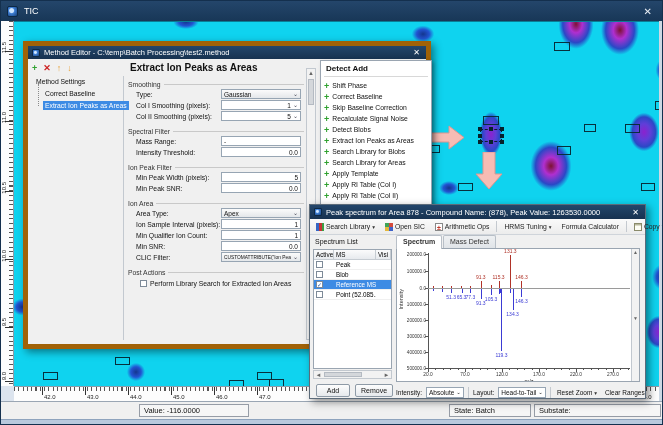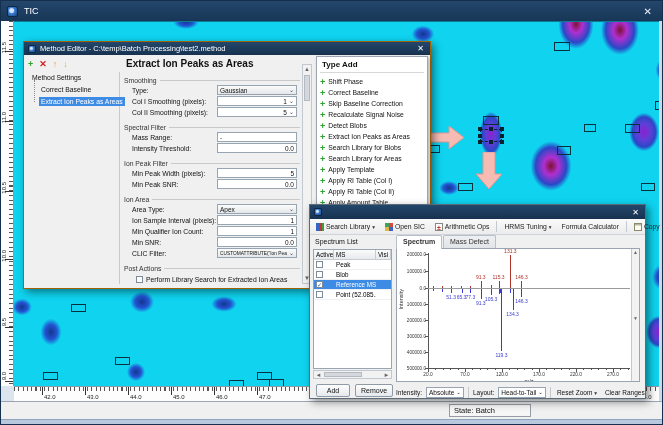--- a/index.html
+++ b/index.html
@@ -39,21 +39,21 @@
   .frame-strip{position:absolute;left:0;top:418px;width:663px;height:7px;background:#b9c9dd;border-top:1px solid #8ea3bd;}
 
   
   .dlg-titlebar{position:absolute;left:0;top:0;right:0;height:13px;background:linear-gradient(#23466b,#173250);color:#fff;
                 display:flex;align-items:center;padding:0 4px;font-size:7.5px;white-space:nowrap;overflow:hidden;}
   .dlg-icon{width:8px;height:8px;border-radius:1px;margin-right:4px;flex:none;
             background:radial-gradient(circle at 40% 40%,#cfe6ff 0 1px,#3f7fd4 2px,#1c4a86 90%);border:1px solid #0d2844;}
   .dlg-close{margin-left:auto;font-size:8px;padding:0 2px;flex:none;}
 
   
-  #methodEditor{position:absolute;left:22px;top:40px;width:408px;height:248px;background:#f0f0f0;border:1px solid #a16207;
+  #methodEditor{position:absolute;left:22px;top:40px;width:408px;height:308px;background:#f0f0f0;border:5px solid #a16207;
                 box-shadow:3px 3px 8px rgba(0,0,0,.45);}
   .me-toolbar{position:absolute;left:4px;top:16px;height:12px;display:flex;gap:6px;align-items:center;}
   .me-tool{font-size:9px;font-weight:bold;line-height:10px;}
   .tree-panel{position:absolute;left:2px;top:30px;width:94px;bottom:4px;border-right:1px solid #c3c9d0;font-size:6.8px;color:#111;}
   .tree-root{position:absolute;left:6px;top:2px;white-space:nowrap;}
   .tree-child{position:absolute;left:13px;white-space:nowrap;padding:1px 2px;}
   .tree-child.sel{background:#3d8be4;color:#fff;}
   .tree-lines{position:absolute;left:8px;top:8px;width:1px;height:22px;border-left:1px dotted #8a8a8a;}
   .me-pagetitle{position:absolute;left:102px;top:16px;font-size:10px;font-weight:bold;color:#111;}
   #formArea{position:absolute;left:98px;top:22px;width:180px;bottom:2px;font-size:6.8px;color:#111;}
@@ -193,21 +193,23 @@
       <div class="xtick" style="left: 200px;"></div>
       <div class="xtick-label" style="left: 202px;">46.0</div>
       <div class="xtick" style="left: 243px;"></div>
       <div class="xtick-label" style="left: 245px;">47.0</div>
       <div class="xtick" style="left: 624px;"></div>
       <div class="xtick-label" style="left: 626px;">56.0</div>
     </div>
   <div class="edge-strip"></div>
 
   <div class="statusbar">
+    <div class="status-box" style="left:138px;width:110px">Value: -116.0000</div>
     <div class="status-box" style="left:448px;width:82px">State: Batch</div>
+    <div class="status-box" style="left:533px;width:127px">Substate:</div>
   </div>
   <div class="frame-strip"></div>
 
   <div id="methodEditor">
     <div class="dlg-titlebar">
       <div class="dlg-icon"></div>
       <span>Method Editor - C:\temp\Batch Processing\test2.method</span>
       <span class="dlg-close">✕</span>
     </div>
     <div class="me-toolbar" id="meToolbar">
@@ -303,21 +305,21 @@
           <div class="chk"></div>
           <div class="chk-label">Perform Library Search for Extracted Ion Areas</div>
         </div>
       </div>
     <div class="vscroll" style="left:278px;top:22px;bottom:4px">
       <div class="vs-arrow" style="top:0">▲</div>
       <div class="thumb"></div>
       <div class="vs-arrow" style="bottom:0">▼</div>
     </div>
     <div id="qaPanel">
-      <div class="qa-title">Type Add</div>
+      <div class="qa-title">Detect Add</div>
       <div class="qa-sep"></div>
       <div id="qaItems">
           <div class="qa-item">
             <div class="qa-plus">+</div>
             <div class="qa-label">Shift Phase</div>
           </div>
           <div class="qa-item">
             <div class="qa-plus">+</div>
             <div class="qa-label">Correct Baseline</div>
           </div>
@@ -361,20 +363,21 @@
             <div class="qa-plus">+</div>
             <div class="qa-label">Apply Amount Table</div>
           </div>
         </div>
     </div>
   </div>
 
   <div id="specWin">
     <div class="dlg-titlebar">
       <div class="dlg-icon"></div>
+      <span>Peak spectrum for Area 878 - Compound Name:  (878), Peak Value: 1263530.0000</span>
       <span class="dlg-close">✕</span>
     </div>
     <div id="specToolbar">
         <div class="sp-btn">
           <div class="sp-ico ico-library"></div>
           <div class="sp-btn-label">Search Library</div>
           <div class="sp-dd">▾</div>
         </div>
         <div class="sp-btn">
           <div class="sp-ico ico-sic"></div>

